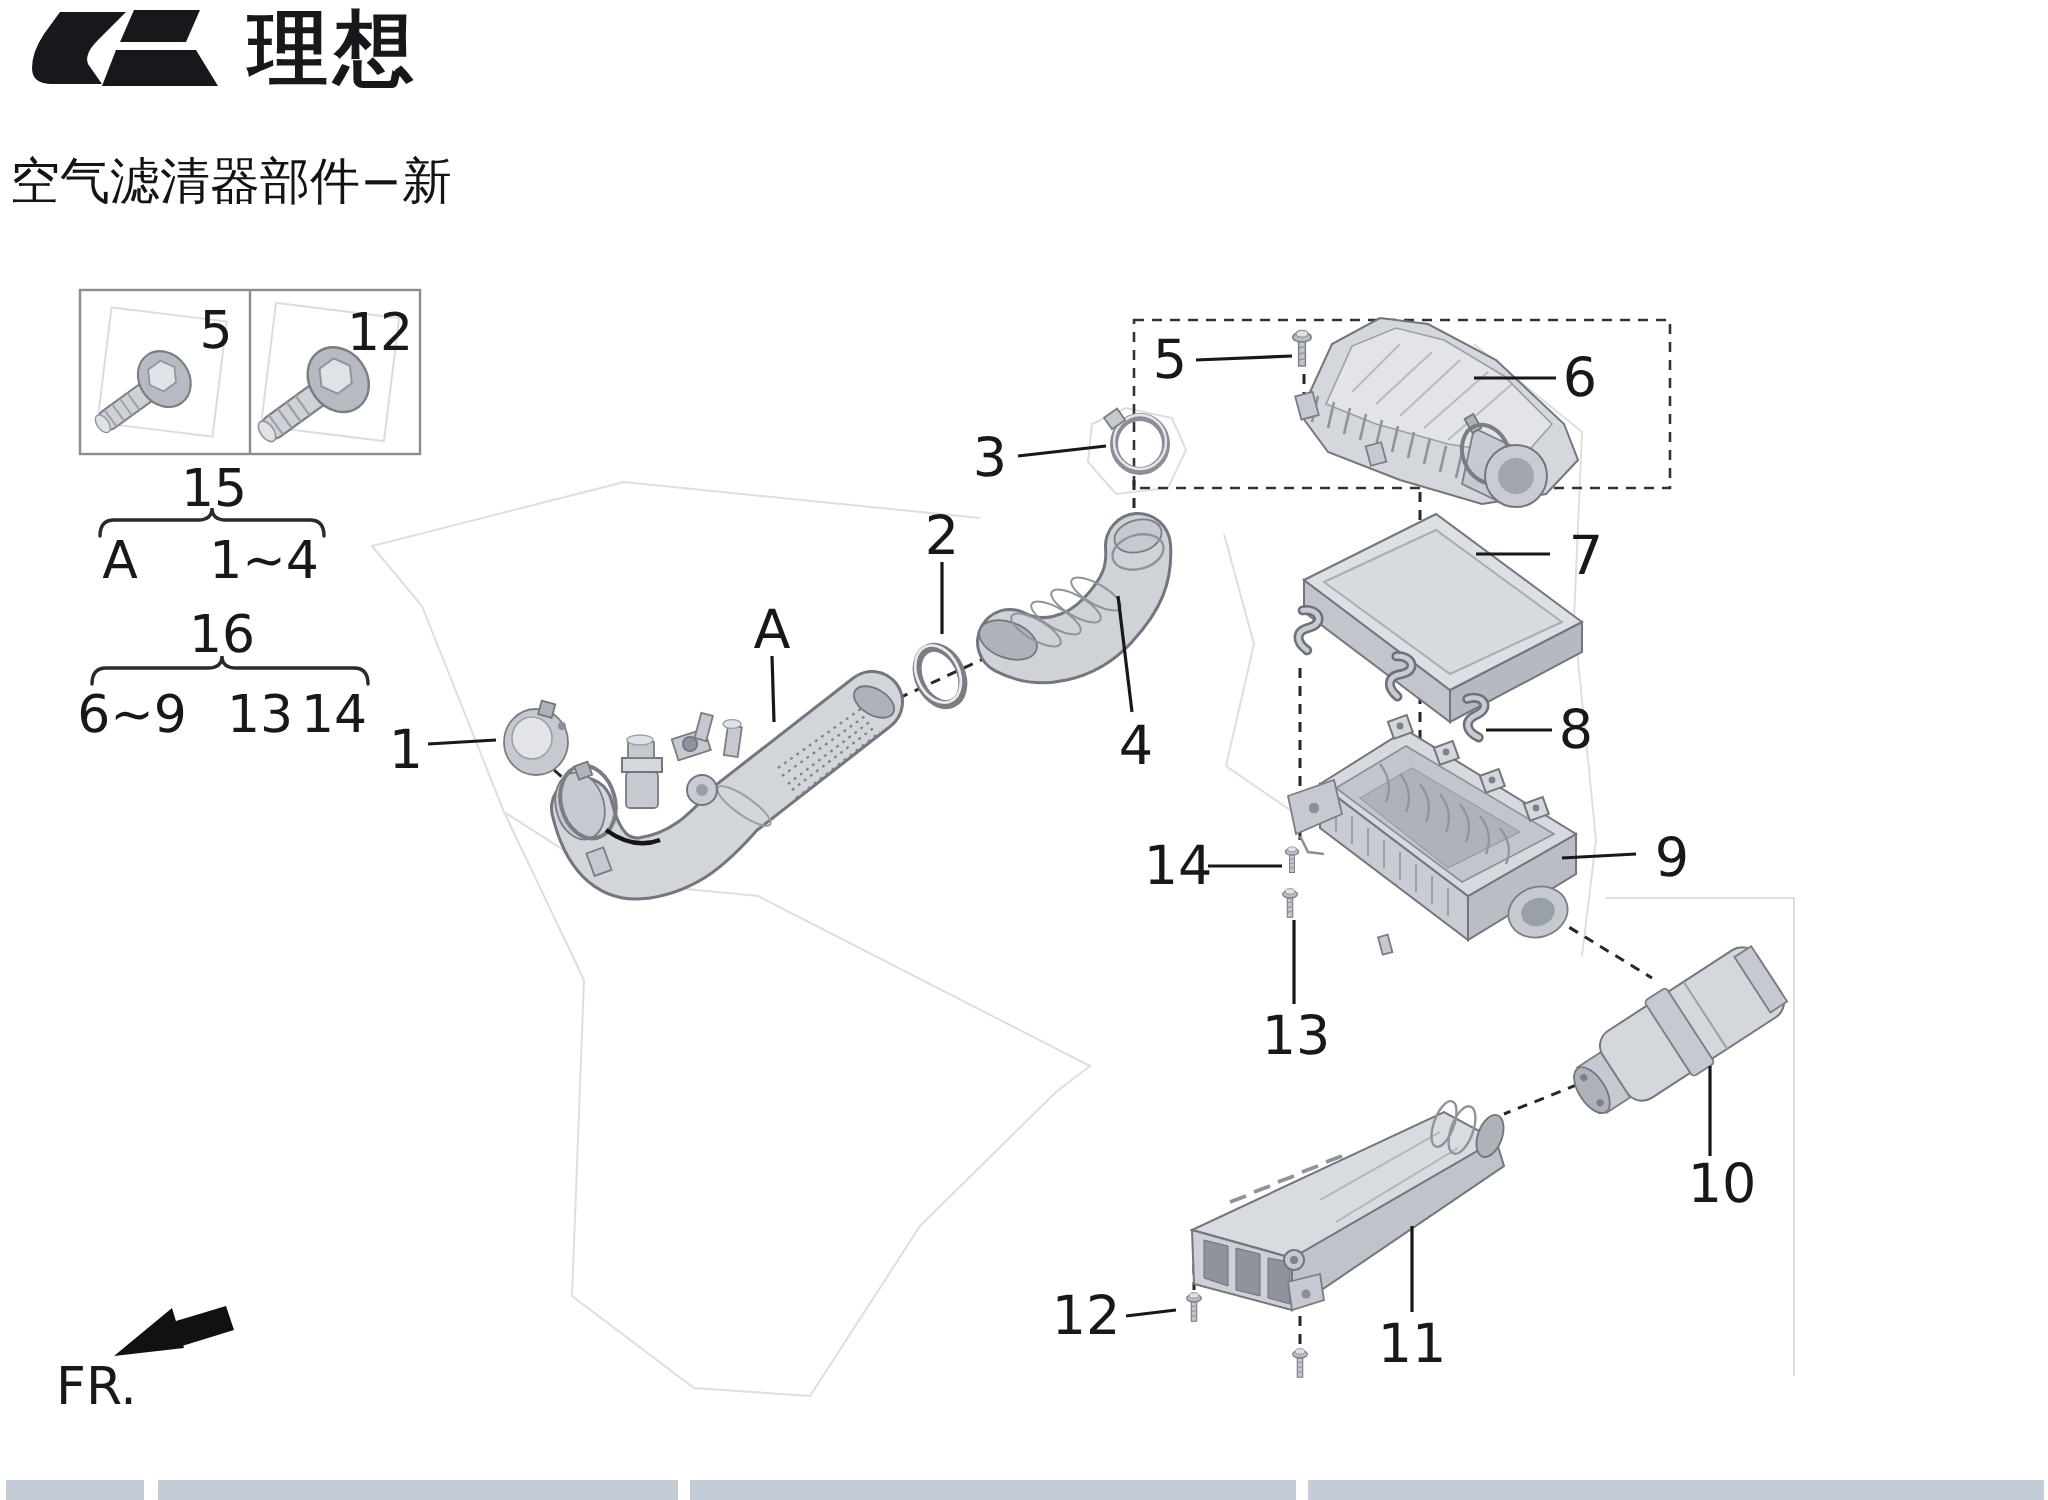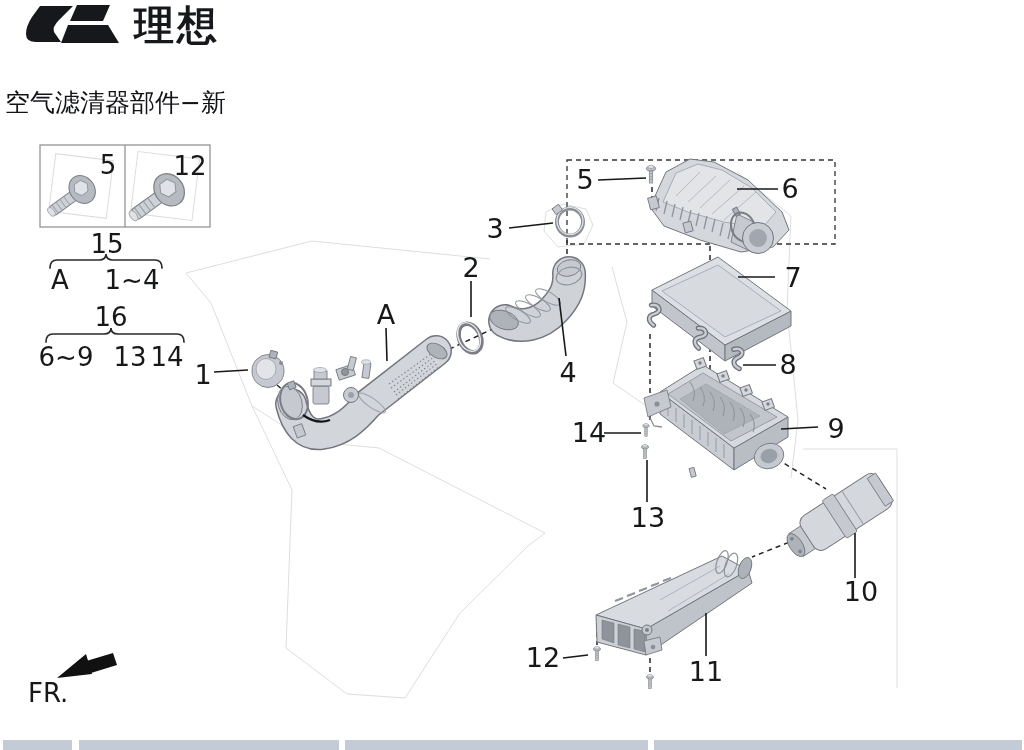--- a/index.html
+++ b/index.html
@@ -1,21 +1,21 @@
 <!DOCTYPE html>
 <html><head>
 <meta charset="utf-8">
 <style>
   html,body{margin:0;padding:0;background:#fff;}
   .page{position:relative;width:1024px;height:750px;background:#ffffff;overflow:hidden;
         font-family:"DejaVu Sans","Liberation Sans",sans-serif;}
-  .logo-row{position:absolute;top:2px;left:22px;display:flex;align-items:center;gap:12px;}
+  .logo-row{position:absolute;top:2px;left:12px;display:flex;align-items:center;gap:12px;}
   .logo-mark{display:block;}
   .logo-text{font-size:40px;font-weight:700;color:#17181c;letter-spacing:3px;line-height:44px;}
-  .page-title{position:absolute;top:86px;left:5px;font-size:25px;color:#121317;}
+  .page-title{position:absolute;top:74px;left:5px;font-size:25px;color:#121317;}
   svg.canvas{position:absolute;top:0;left:0;}
   svg text{fill:#17181a;font-family:"DejaVu Sans","Liberation Sans",sans-serif;}
   .co{font-size:27px;text-anchor:middle;}
   .lg{font-size:26px;text-anchor:middle;}
   .fr-label{font-size:26px;}
   .part{fill:#d4d7dc;stroke:#73767e;stroke-width:1;}
   .part-light{fill:#e2e4e8;stroke:#9aa0a8;stroke-width:0.8;}
   .part-mid{fill:#c6cad0;stroke:#7a7d84;stroke-width:0.9;}
   .part-dark{fill:#aeb3ba;stroke:#73767e;stroke-width:0.9;}
   .lead{stroke:#17181a;stroke-width:1.6;}

